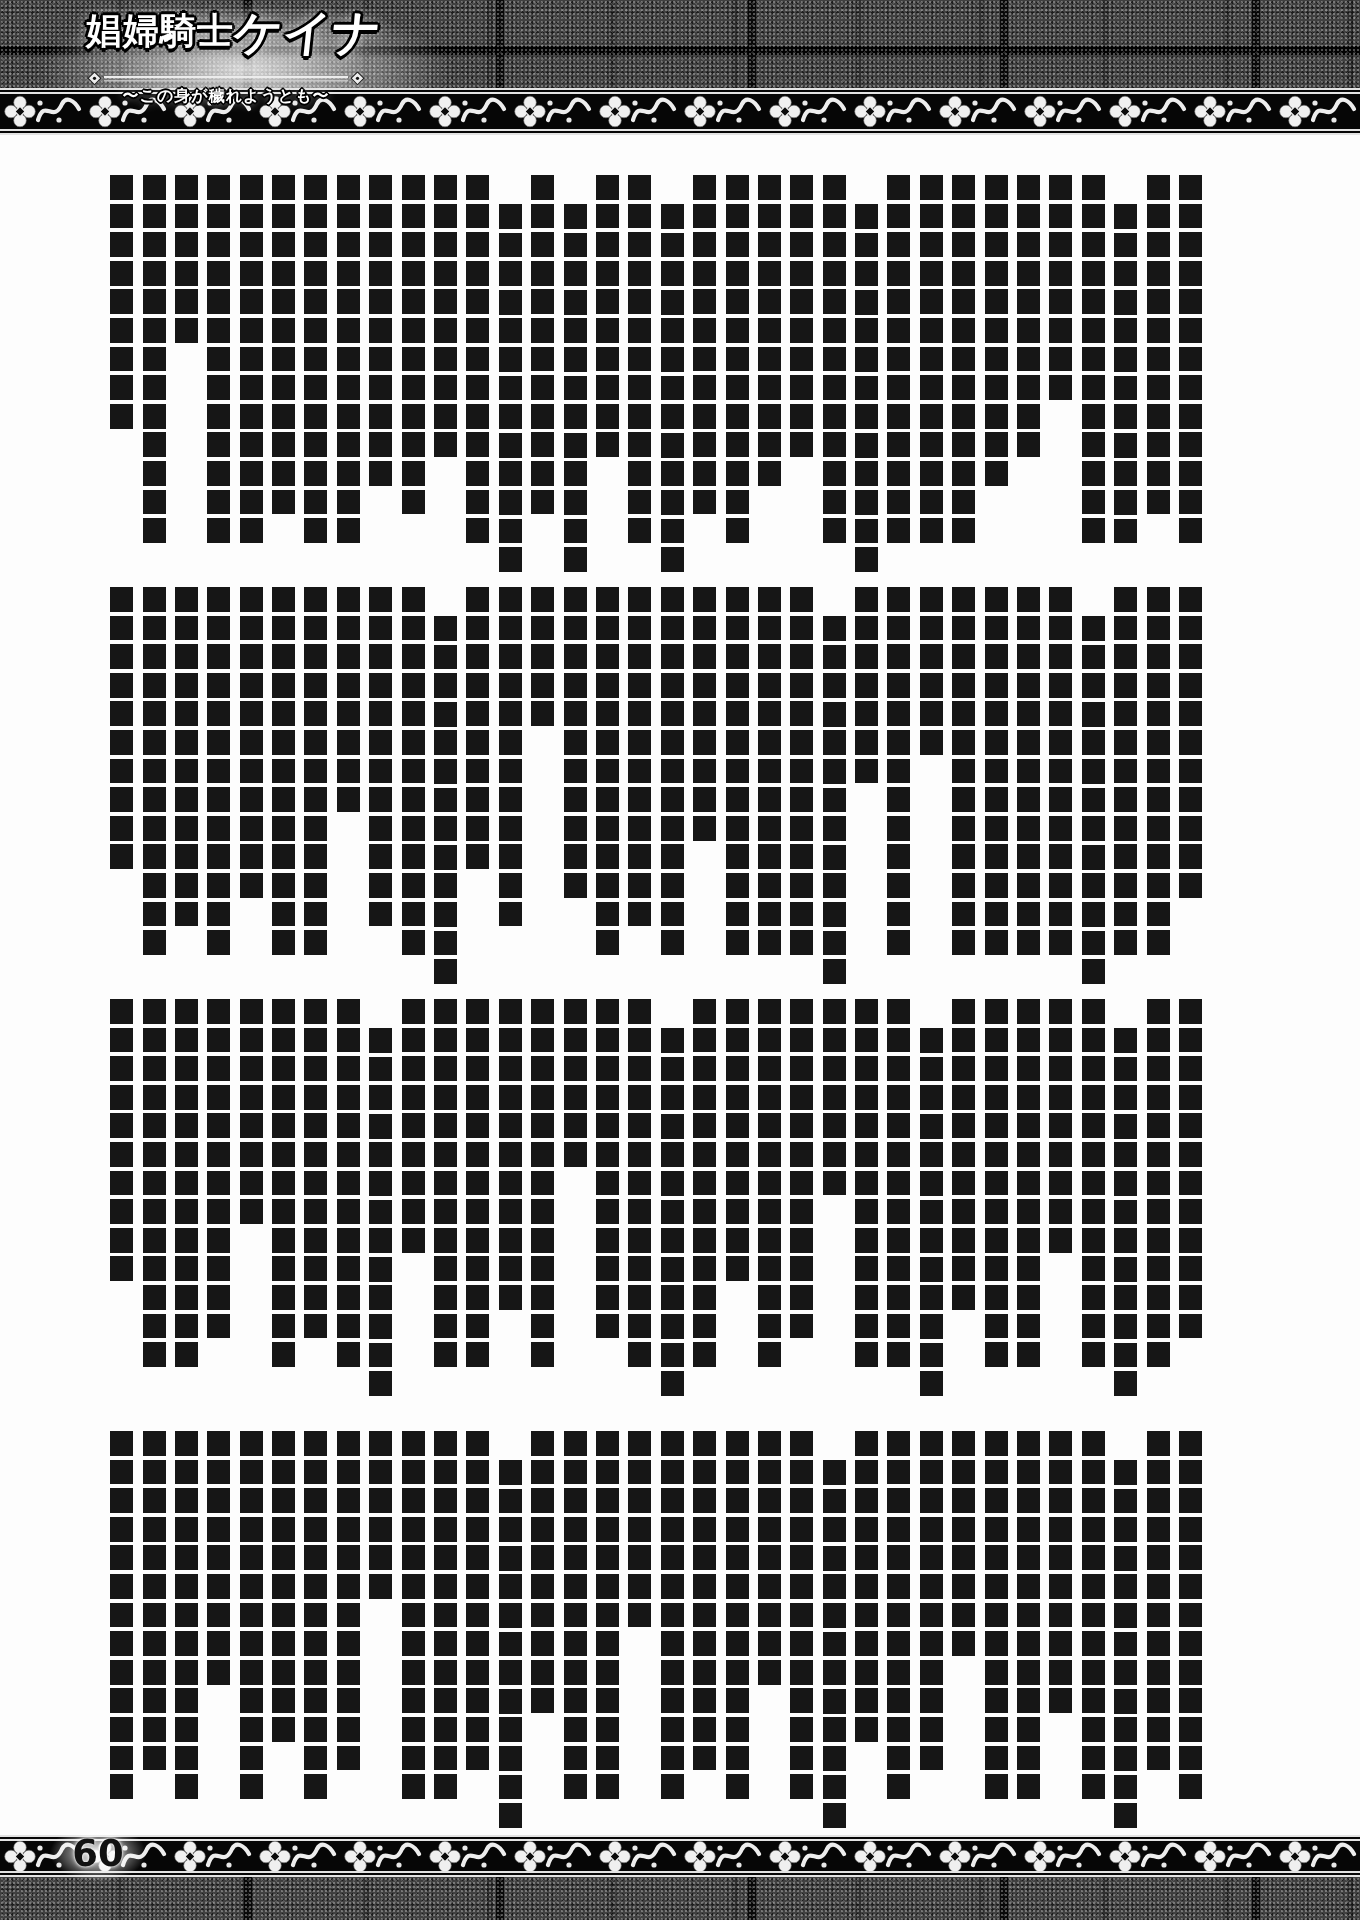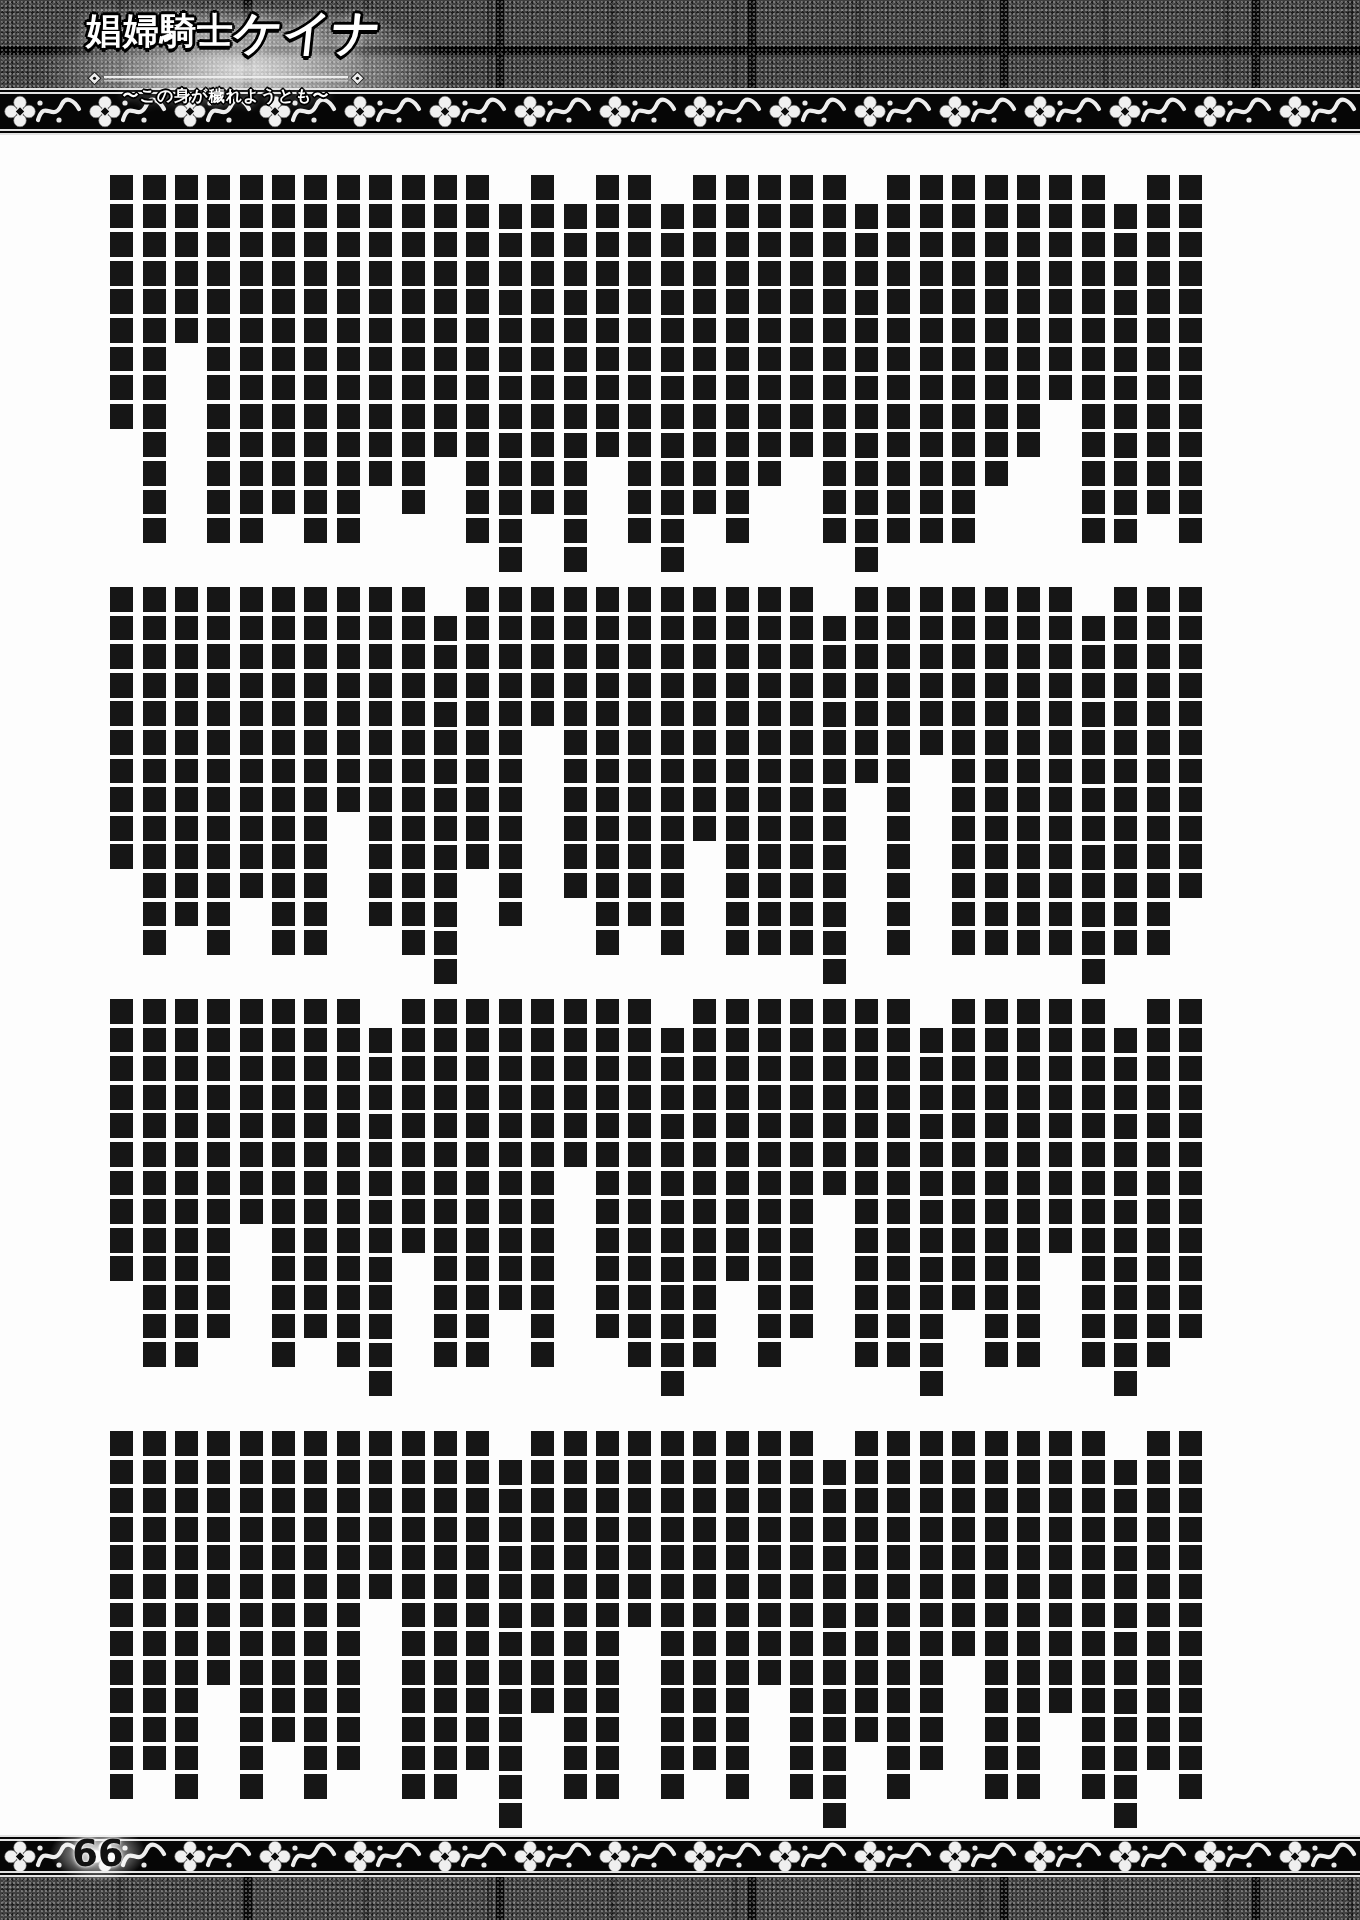--- a/index.html
+++ b/index.html
@@ -624,16 +624,16 @@
     <circle cx="11" cy="17.5" r="6.3"></circle>
             <circle cx="29" cy="17.5" r="6.3"></circle>
   </g>
   <rect x="16.4" y="13.9" width="7.2" height="7.2" transform="rotate(45 20 17.5)" fill="#0a0a0a" stroke="#f0f0f0" stroke-width="1.2"></rect>
   <path d="M38,26 C45,4 53,30 62,10 C66,2 74,6 79,15" stroke="#ededed" stroke-width="4.2" fill="none" stroke-linecap="round"></path>
   <circle cx="40" cy="9" r="2.6" fill="#e8e8e8"></circle>
   <circle cx="59" cy="26" r="2.6" fill="#e8e8e8"></circle>
 </svg>
       </div>
   </div>
-  <div class="page-num">66</div>
+  <div class="page-num">60</div>
 
   <footer class="brick footer-brick"></footer>
 </div>
 
 </body></html>

